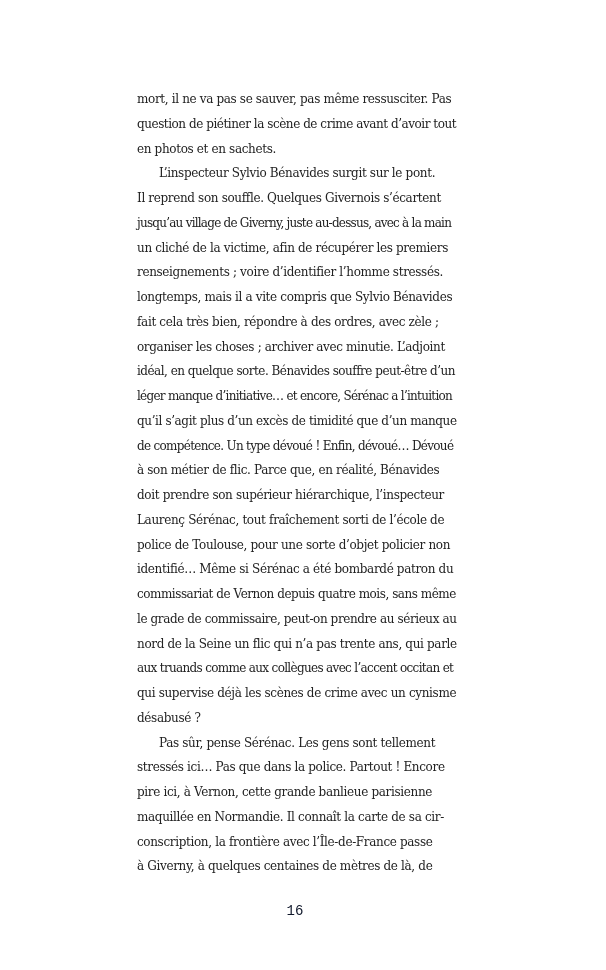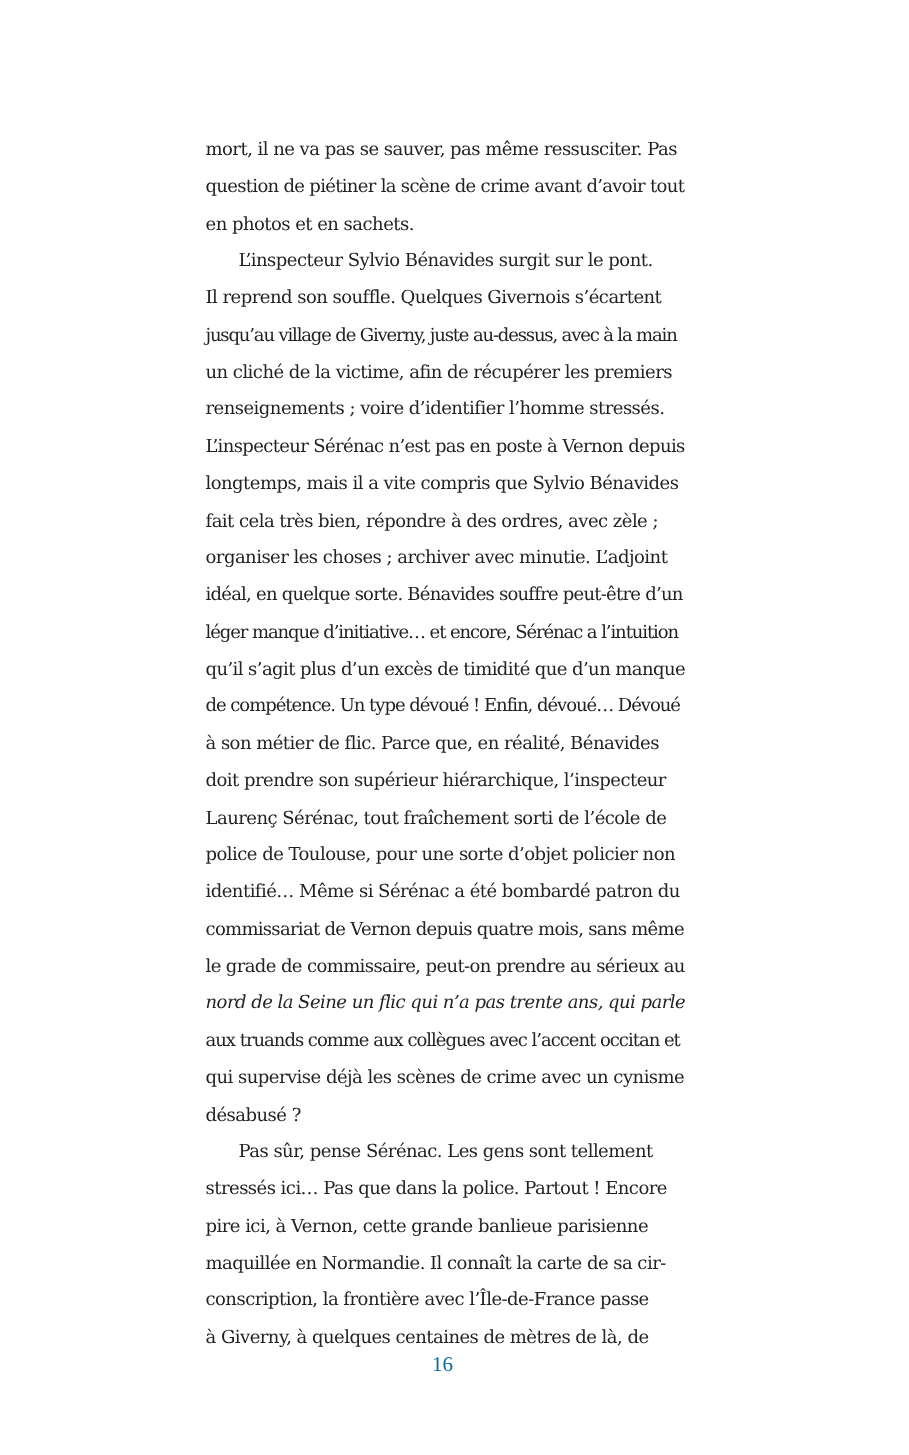--- a/index.html
+++ b/index.html
@@ -24,53 +24,52 @@
       text-align-last: justify;
       overflow: visible;
     }
     .line.last { text-align-last: left; }
     .line.indent { padding-left: 22px; }
     .page-number {
       position: absolute;
       left: 0; right: 16px;
       top: 903px;
       text-align: center;
-      font-family: Liberation Serif, serif;
+      font-family: Liberation Mono, monospace;
       font-size: 14px;
-      color: #0369a1;
+      color: #0f172a;
     }
   </style>
 </head>
 <body>
 
 <div class="page-text" id="page-text">
     <span class="line" style="text-align: left; text-align-last: left; word-spacing: 0px;">mort, il ne va pas se sauver, pas même ressusciter. Pas</span>
     <span class="line" style="text-align: left; text-align-last: left; letter-spacing: -0.455263px;">question de piétiner la scène de crime avant d’avoir tout</span>
     <span class="line last" style="text-align: left; text-align-last: left;">en photos et en sachets.</span>
     <span class="line indent" style="text-align: left; text-align-last: left; word-spacing: 0px;">L’inspecteur Sylvio Bénavides surgit sur le pont.</span>
     <span class="line" style="text-align: left; text-align-last: left; word-spacing: 0px;">Il reprend son souffle. Quelques Givernois s’écartent</span>
     <span class="line" style="text-align: left; text-align-last: left; letter-spacing: -0.766667px;">jusqu’au village de Giverny, juste au-dessus, avec à la main</span>
     <span class="line" style="text-align: left; text-align-last: left; word-spacing: 0px;">un cliché de la victime, afin de récupérer les premiers</span>
     <span class="line" style="text-align: left; text-align-last: left; word-spacing: 0px;">renseignements ; voire d’identifier l’homme stressés.</span>
-    <span class="line" style="text-align: left; text-align-last: left; letter-spacing: -0.422727px;">L’inspecteur Sérénac n’est pas en poste à Vernon depuis</span>
     <span class="line" style="text-align: left; text-align-last: left; word-spacing: 0px;">longtemps, mais il a vite compris que Sylvio Bénavides</span>
     <span class="line" style="text-align: left; text-align-last: left; word-spacing: 0px;">fait cela très bien, répondre à des ordres, avec zèle ;</span>
     <span class="line" style="text-align: left; text-align-last: left; word-spacing: 0px;">organiser les choses ; archiver avec minutie. L’adjoint</span>
     <span class="line" style="text-align: left; text-align-last: left; letter-spacing: -0.507895px;">idéal, en quelque sorte. Bénavides souffre peut-être d’un</span>
     <span class="line" style="text-align: left; text-align-last: left; letter-spacing: -0.722881px;">léger manque d’initiative… et encore, Sérénac a l’intuition</span>
     <span class="line" style="text-align: left; text-align-last: left; letter-spacing: -0.385714px;">qu’il s’agit plus d’un excès de timidité que d’un manque</span>
     <span class="line" style="text-align: left; text-align-last: left; letter-spacing: -0.689623px;">de compétence. Un type dévoué ! Enfin, dévoué… Dévoué</span>
     <span class="line" style="text-align: center; text-align-last: left; word-spacing: 0px;">à son métier de flic. Parce que, en réalité, Bénavides</span>
     <span class="line" style="text-align: center; text-align-last: left; word-spacing: 0px;">doit prendre son supérieur hiérarchique, l’inspecteur</span>
     <span class="line" style="text-align: left; text-align-last: left; word-spacing: 0px;">Laurenç Sérénac, tout fraîchement sorti de l’école de</span>
     <span class="line" style="text-align: left; text-align-last: left; word-spacing: 0px;">police de Toulouse, pour une sorte d’objet policier non</span>
     <span class="line" style="text-align: left; text-align-last: left; word-spacing: 0px;">identifié… Même si Sérénac a été bombardé patron du</span>
     <span class="line" style="text-align: left; text-align-last: left; letter-spacing: -0.465385px;">commissariat de Vernon depuis quatre mois, sans même</span>
     <span class="line" style="text-align: left; text-align-last: left; letter-spacing: -0.405556px;">le grade de commissaire, peut-on prendre au sérieux au</span>
-    <span class="line" style="text-align: left; text-align-last: left; word-spacing: 0px; font-style: italic;">nord de la Seine un flic qui n’a pas trente ans, qui parle</span>
+    <span class="line" style="text-align: left; text-align-last: left; word-spacing: 0px;">nord de la Seine un flic qui n’a pas trente ans, qui parle</span>
     <span class="line" style="text-align: left; text-align-last: left; letter-spacing: -0.671429px;">aux truands comme aux collègues avec l’accent occitan et</span>
     <span class="line" style="text-align: left; text-align-last: left; word-spacing: 0px;">qui supervise déjà les scènes de crime avec un cynisme</span>
     <span class="line last" style="text-align: left; text-align-last: left;">désabusé ?</span>
     <span class="line indent" style="text-align: left; text-align-last: left; word-spacing: 0px;">Pas sûr, pense Sérénac. Les gens sont tellement</span>
     <span class="line" style="text-align: left; text-align-last: left; word-spacing: 0px;">stressés ici… Pas que dans la police. Partout ! Encore</span>
     <span class="line" style="text-align: left; text-align-last: left; word-spacing: 0px;">pire ici, à Vernon, cette grande banlieue parisienne</span>
     <span class="line" style="text-align: left; text-align-last: left; word-spacing: 0px;">maquillée en Normandie. Il connaît la carte de sa cir-</span>
     <span class="line" style="text-align: left; text-align-last: left; word-spacing: 0px;">conscription, la frontière avec l’Île-de-France passe</span>
     <span class="line" style="text-align: left; text-align-last: left; word-spacing: 0px;">à Giverny, à quelques centaines de mètres de là, de</span>
   </div>

